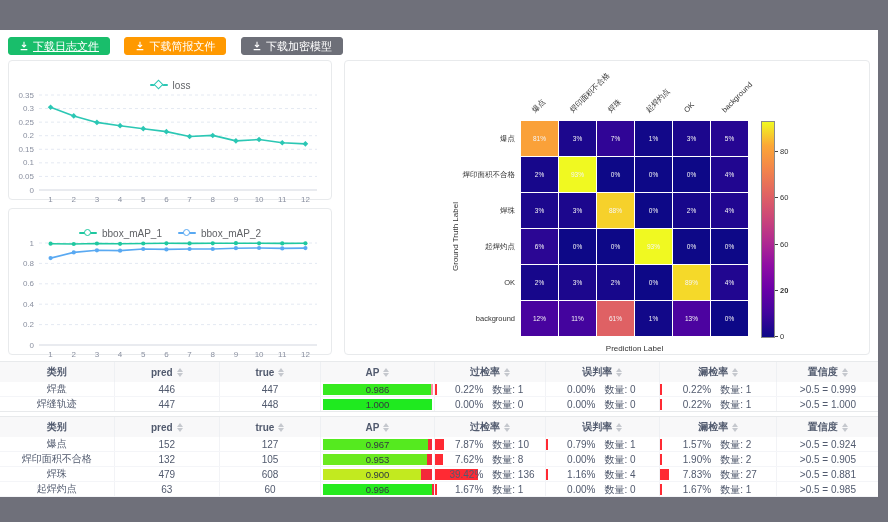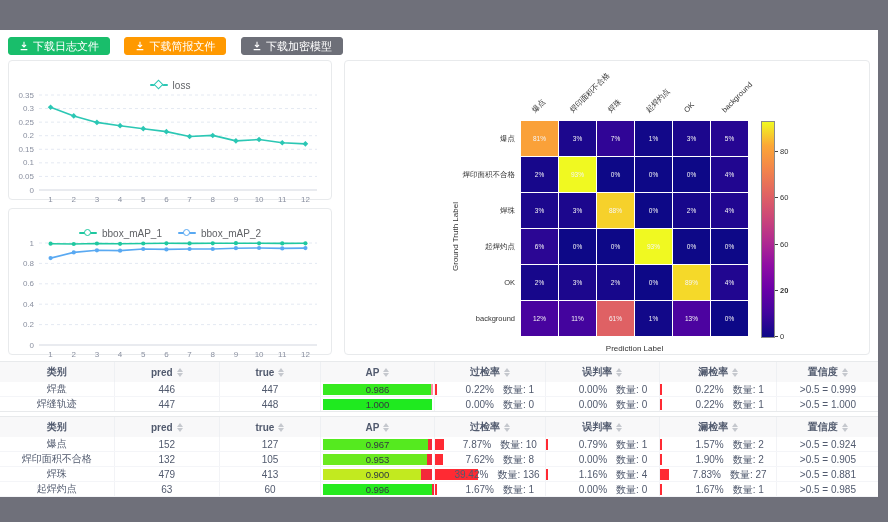--- a/index.html
+++ b/index.html
@@ -7,21 +7,21 @@
   .frame{position:absolute;background:#6f707a;}
   .frame-top{left:0;top:0;width:888px;height:30px;}
   .frame-right{left:878px;top:30px;width:10px;height:467px;}
   .frame-bottom{left:0;top:497px;width:888px;height:25px;}
   .app{position:absolute;left:0;top:30px;width:878px;height:467px;background:#ffffff;overflow:hidden;}
   
   .toolbar{padding:7px 8px 5px 8px;height:18px;}
   .btn{display:inline-flex;align-items:center;gap:4px;height:18px;padding:0 10px;margin-right:10px;
     border-radius:3px;font-size:11px;line-height:18px;cursor:pointer;border:1px solid transparent;vertical-align:top;}
   .btn svg{display:block;}
-  .btn-success{background:#19be6b;border-color:#19be6b;color:#fff;}
+  .btn-success{background:#19be6b;border-color:#19be6b;color:#fff;text-decoration:underline;}
   .btn-warning{background:#ff9900;border-color:#ff9900;color:#fff;}
   .btn-plain{background:#fff;border-color:#dcdee2;color:#515a6e;}
   .btn-dark{background:#6d6f78;border-color:#6d6f78;color:#fff;}
   
   .main{display:flex;padding:0 8px;gap:12px;}
   .leftcol{width:324px;display:flex;flex-direction:column;gap:8px;flex:none;}
   .card{background:#fff;border:1px solid #e8eaec;border-radius:4px;box-sizing:border-box;}
   .chart-card{padding:8px 0 0 0;}
   #cm-card{flex:1;height:295px;position:relative;overflow:hidden;}
   .legend{height:16px;text-align:center;padding-top:3px;}
@@ -50,21 +50,21 @@
   td{height:13px;font-size:10px;color:#515a6e;text-align:center;border-right:1px solid #f2f3f6;border-bottom:1px solid #f4f5f8;padding:0;box-sizing:border-box;}
   tbody tr:last-child td{border-bottom:none;}
   .thd{display:inline-flex;align-items:center;justify-content:center;}
   .caret{display:inline-flex;flex-direction:column;margin-left:4px;}
   .caret i{display:block;width:0;height:0;border-left:3.5px solid transparent;border-right:3.5px solid transparent;}
   .caret .up{border-bottom:4px solid #c5c8ce;margin-bottom:1px;}
   .caret .down{border-top:4px solid #c5c8ce;}
   .apwrap{position:relative;height:11px;margin:1px 2px;background:transparent;}
   .apbar,.aprest{position:absolute;top:0;bottom:0;}
   .aptext{position:absolute;left:0;right:0;top:0;line-height:11px;font-size:9.5px;color:#33383f;}
-  .rc{position:relative;height:13px;display:flex;align-items:center;justify-content:center;}
+  .rc{position:relative;height:13px;display:flex;align-items:center;}
   .rbar{position:absolute;left:0;top:1px;bottom:1px;background:#ff2a33;}
   .rc span{position:relative;line-height:13px;}
   .rc .pct{flex:0 0 44%;text-align:right;}
   .rc .cnt{margin-left:9px;white-space:nowrap;}
   .conf{padding-right:22px;text-align:right;display:block;line-height:13px;}
 </style>
 </head>
 <body>
 
 <div class="frame frame-top"></div>
@@ -569,21 +569,21 @@
                   <span class="cnt">数量: 2</span>
                 </div>
               </td>
               <td>
                 <span class="conf">&gt;0.5 = 0.905</span>
               </td>
             </tr>
             <tr>
               <td>焊珠</td>
               <td>479</td>
-              <td>413</td>
+              <td>608</td>
               <td>
                 <div class="apwrap">
                   <div class="apbar" style="left: 0px; width: 90%; background: rgb(194, 234, 31);"></div>
                   <div class="aprest" style="left: 90%; width: 10%; min-width: 2px; background: rgb(244, 41, 58);"></div>
                   <span class="aptext">0.900</span>
                 </div>
               </td>
               <td>
                 <div class="rc">
                   <div class="rbar" style="width: 39.42%; min-width: 2px;"></div>

